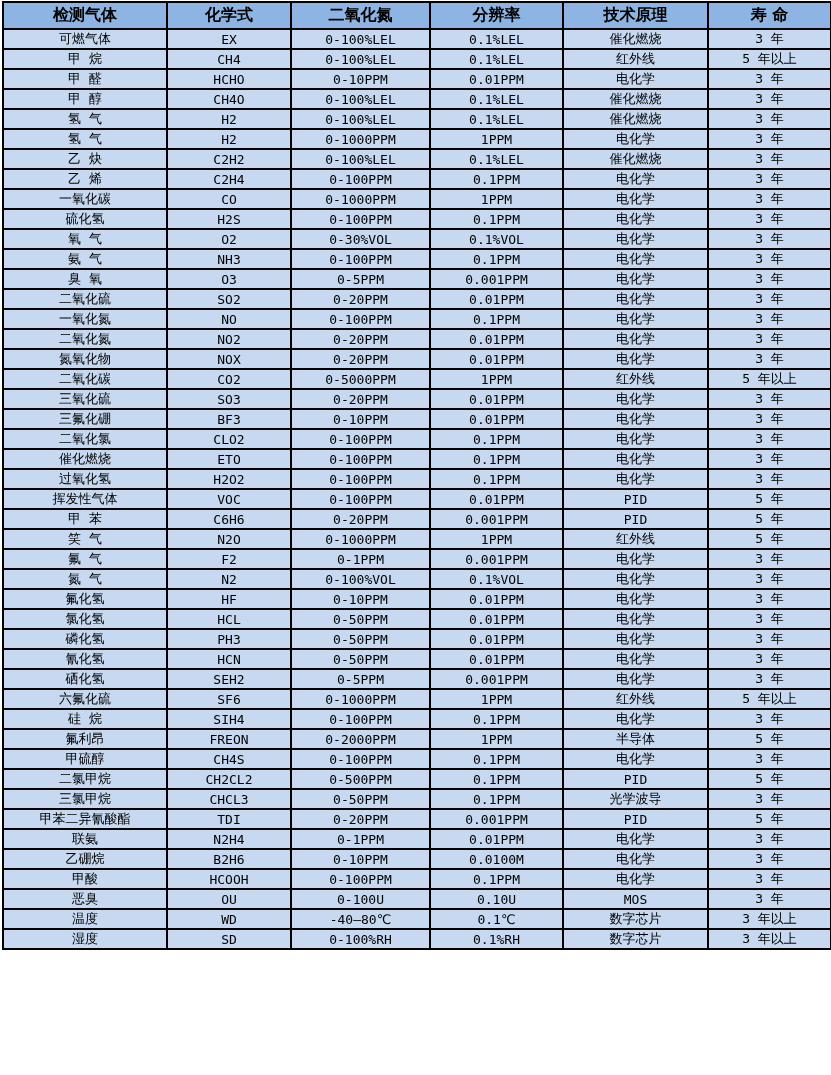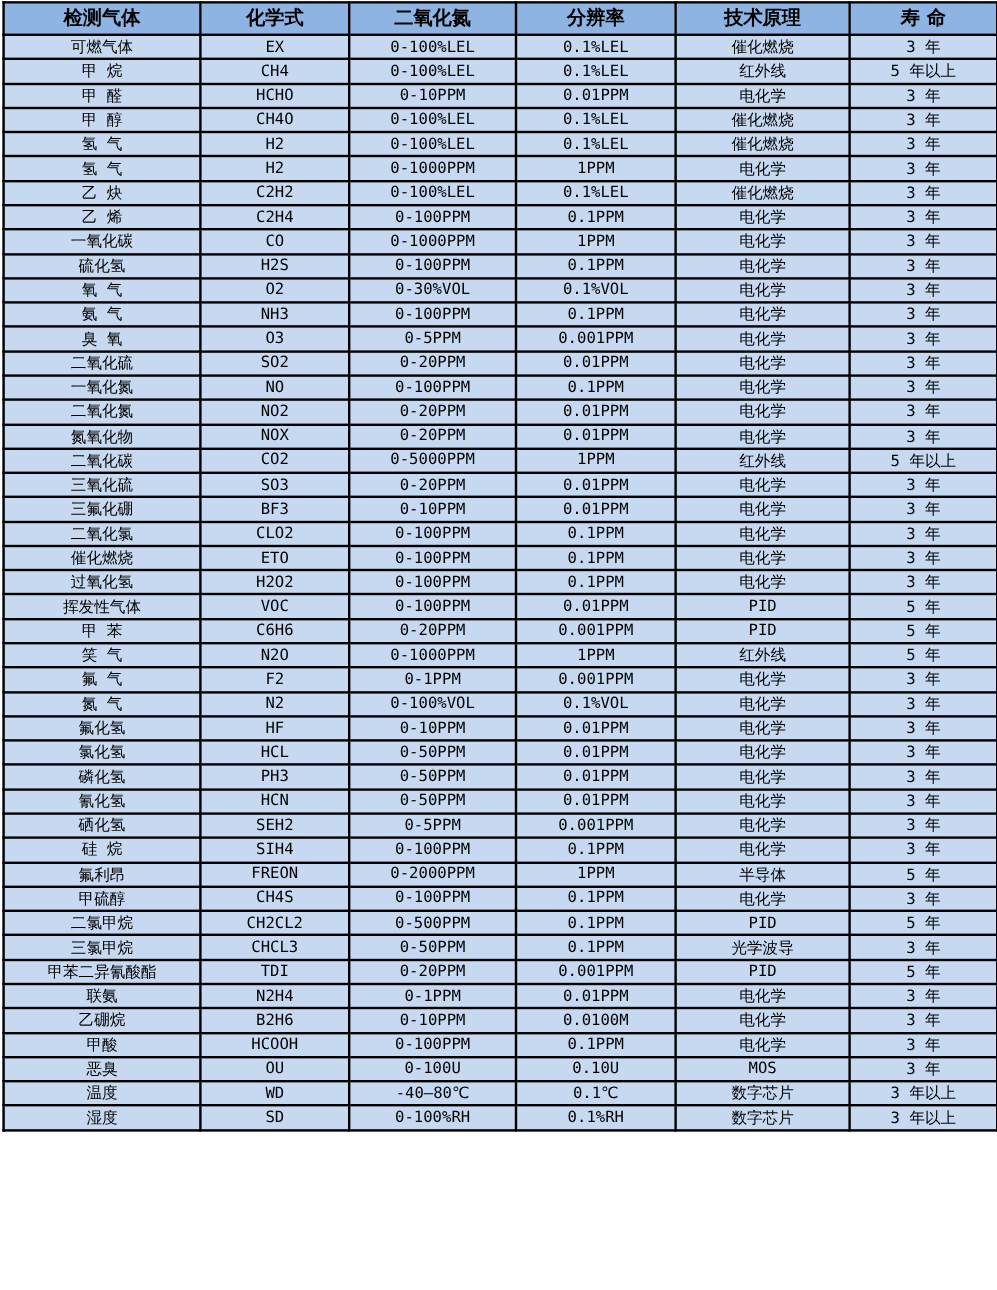--- a/index.html
+++ b/index.html
@@ -318,20 +318,28 @@
       </tr>
       <tr>
         <td>硒化氢</td>
         <td>SEH2</td>
         <td>0-5PPM</td>
         <td>0.001PPM</td>
         <td>电化学</td>
         <td>3 年</td>
       </tr>
       <tr>
+        <td>六氟化硫</td>
+        <td>SF6</td>
+        <td>0-1000PPM</td>
+        <td>1PPM</td>
+        <td>红外线</td>
+        <td>5 年以上</td>
+      </tr>
+      <tr>
         <td>硅 烷</td>
         <td>SIH4</td>
         <td>0-100PPM</td>
         <td>0.1PPM</td>
         <td>电化学</td>
         <td>3 年</td>
       </tr>
       <tr>
         <td>氟利昂</td>
         <td>FREON</td>

